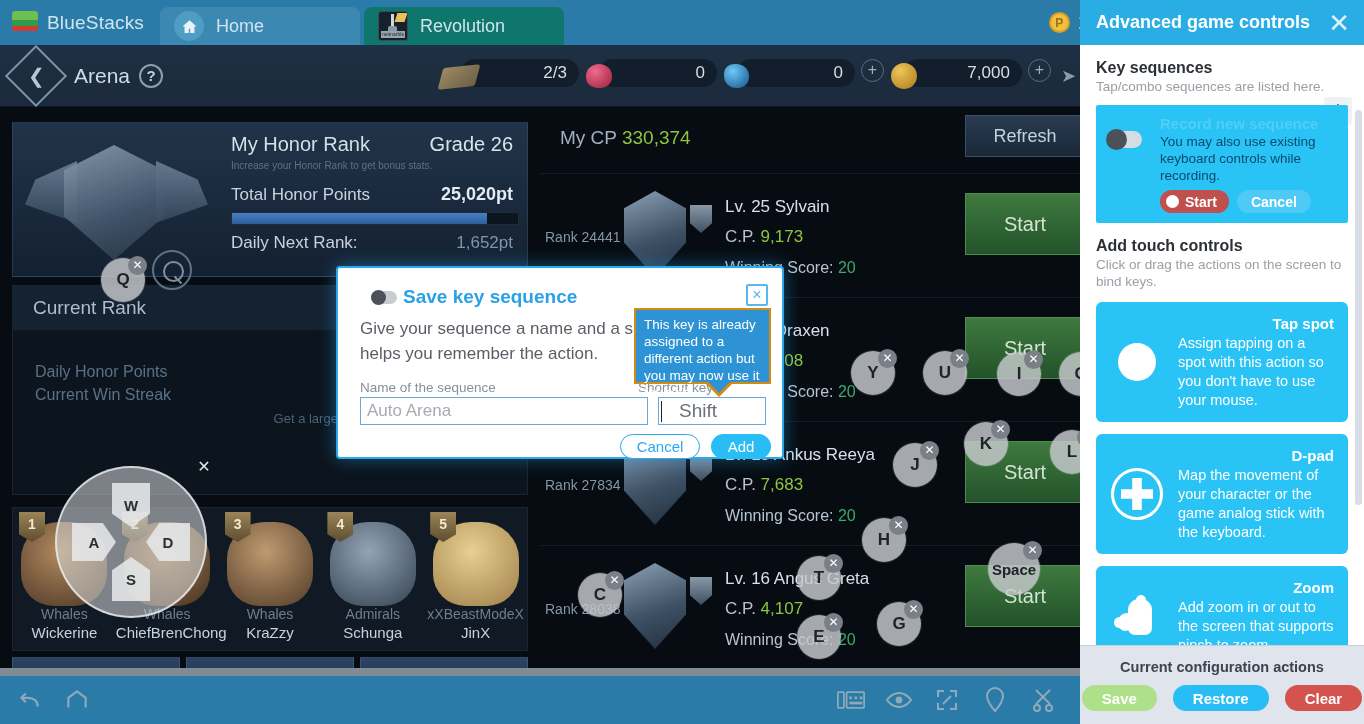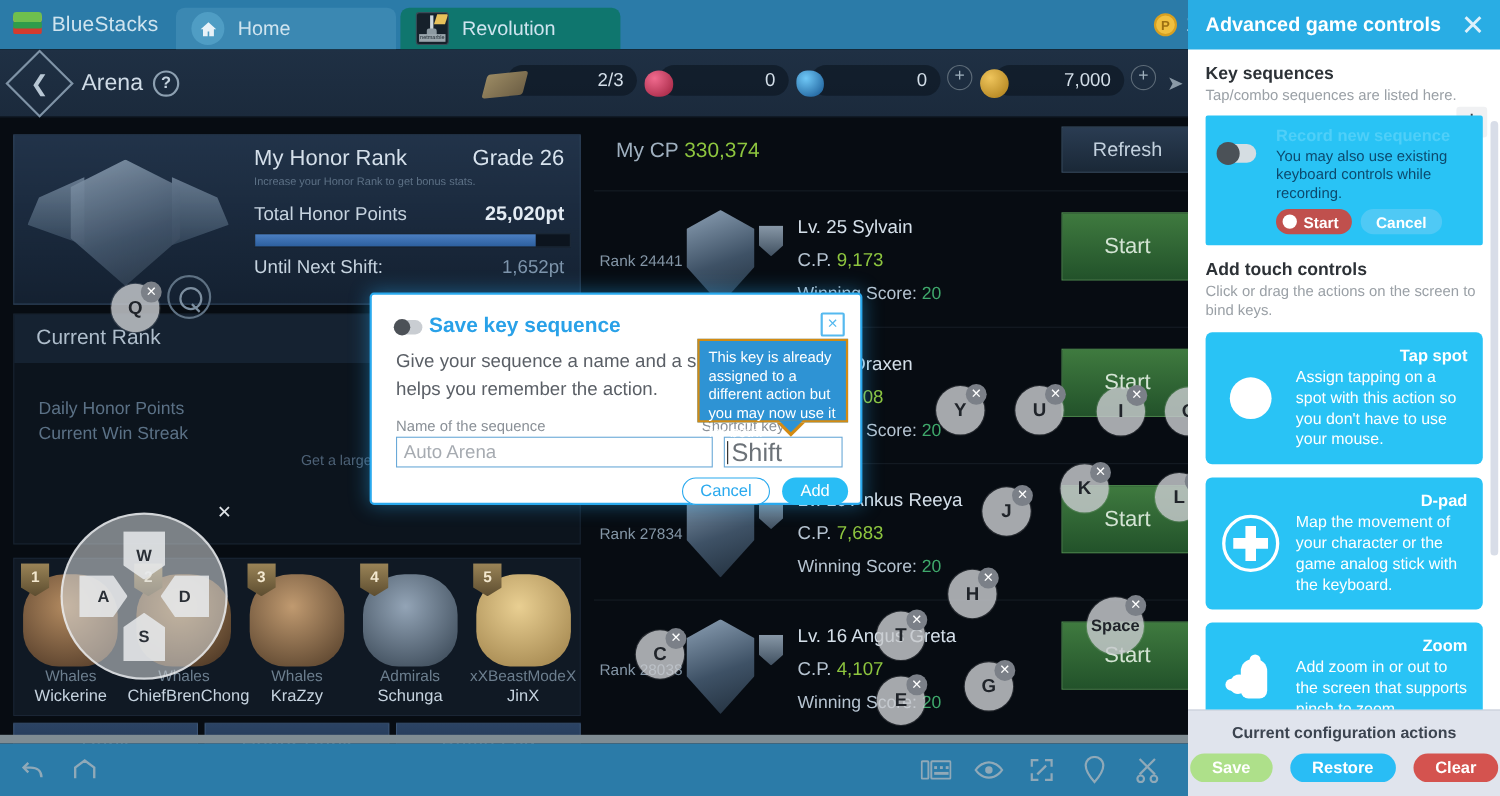--- a/index.html
+++ b/index.html
@@ -306,21 +306,21 @@
     background: #7d8fa0; transform: rotate(45deg);
   }
 
   
   .modal {
     position: absolute; left: 336px; top: 266px; width: 448px; height: 193px;
     background: #ffffff; border: 2px solid #29a9ee; border-radius: 4px;
     box-shadow: 0 0 18px rgba(41,169,238,.45);
   }
   .modal-title {
-    position:absolute; left: 20px; top: 18px; display:flex; align-items:center; gap: 6px;
+    position:absolute; left: 33px; top: 18px; display:flex; align-items:center; gap: 6px;
     color: #29a1e8; font-size: 19px; font-weight: bold;
   }
   .mini-toggle { width: 26px; height: 13px; border-radius: 7px; background: #c9cdd2; position: relative; }
   .mini-toggle::after { content:''; position:absolute; left: 0; top: -1px; width: 15px; height: 15px; border-radius: 50%; background: #4c5157; }
   .modal-close {
     position:absolute; right: 14px; top: 16px; width: 22px; height: 22px;
     border: 2px solid #55b9ef; color: #55b9ef; font-size: 16px;
     display:flex; align-items:center; justify-content:center; border-radius: 2px;
   }
   .modal-desc {
@@ -329,21 +329,21 @@
   }
   .modal-field-label { position:absolute; left: 22px; top: 112px; color:#8a9097; font-size: 13.5px;}
   .modal-field-label2 { position:absolute; left: 300px; top: 112px; color:#8a9097; font-size: 13.5px;}
   .modal-input {
     position:absolute; left: 22px; top: 129px; width: 288px; height: 28px;
     border: 1px solid #6aa9d8; color: #a6abb1; font-size: 17px; padding: 0 6px;
     background: #fff; line-height: 26px;
   }
   .modal-key {
     position:absolute; left: 320px; top: 129px; width: 108px; height: 28px;
-    border: 1px solid #6aa9d8; color: #6c7278; font-size: 23px; padding: 0 6px;
+    border: 1px solid #6aa9d8; color: #6c7278; font-size: 19px; padding: 0 20px;
     background: #fff; line-height: 26px;
   }
   .modal-key::before { content:''; position:absolute; left: 2px; top: 3px; width: 1px; height: 21px; background: #222; }
   .btn-cancel {
     position:absolute; left: 282px; top: 166px; width: 80px; height: 25px;
     border: 1px solid #29a9ee; border-radius: 13px; color: #29a9ee; font-size: 15px;
     display:flex; align-items:center; justify-content:center; background: #fff;
   }
   .btn-add {
     position:absolute; left: 373px; top: 166px; width: 60px; height: 25px;
@@ -583,21 +583,21 @@
         </div>
         <div class="hr-desc">Increase your Honor Rank to get bonus stats.</div>
         <div class="hr-row2">
           <div class="hr-tp">Total Honor Points</div>
           <div class="hr-tpv">25,020pt</div>
         </div>
         <div class="hr-bar">
             <div class="hr-bar-fill"></div>
           </div>
         <div class="hr-row3">
-          <div class="hr-next">Until Next Shift:</div>
+          <div class="hr-next">Daily Next Rank:</div>
           <div class="hr-nextv">1,652pt</div>
         </div>
       </div>
     </div>
 
     <div class="rank-panel">
       <div class="rank-head">
         <div class="l">Current Rank</div>
         <div class="r">Rank 29</div>
       </div>

